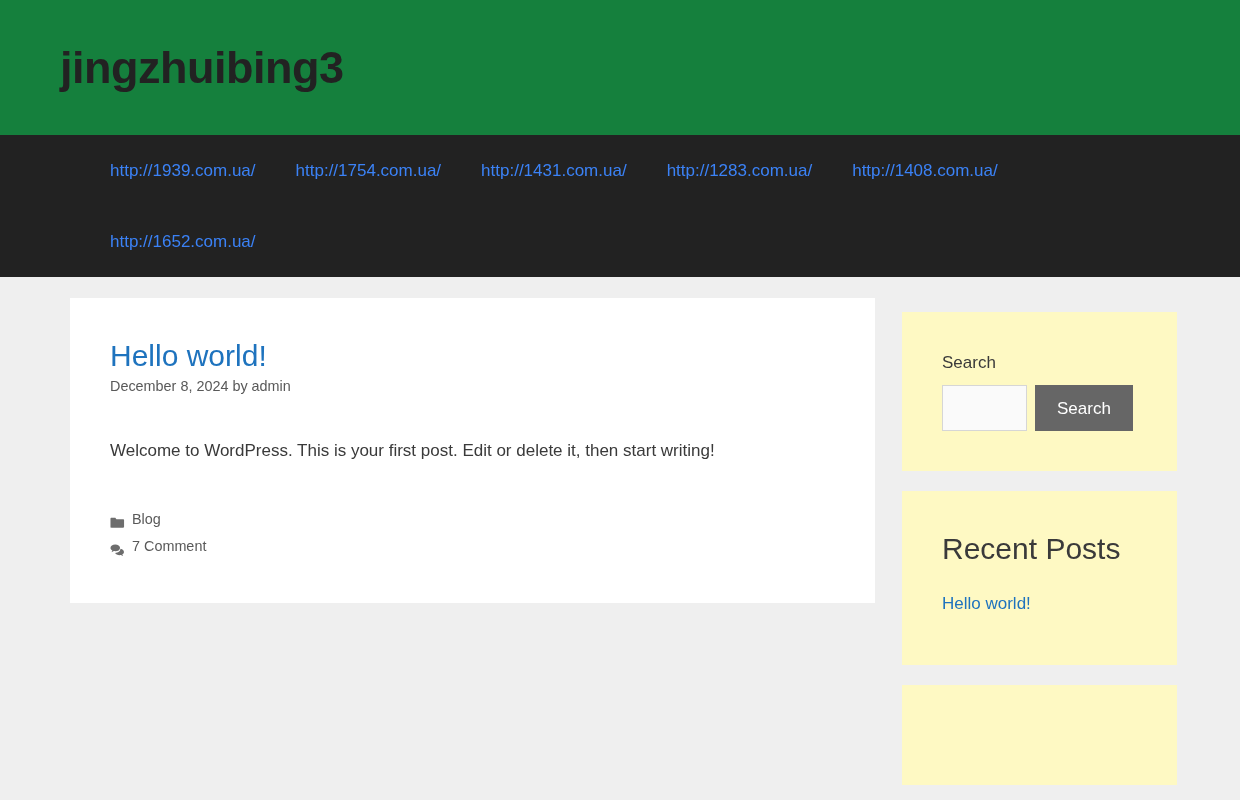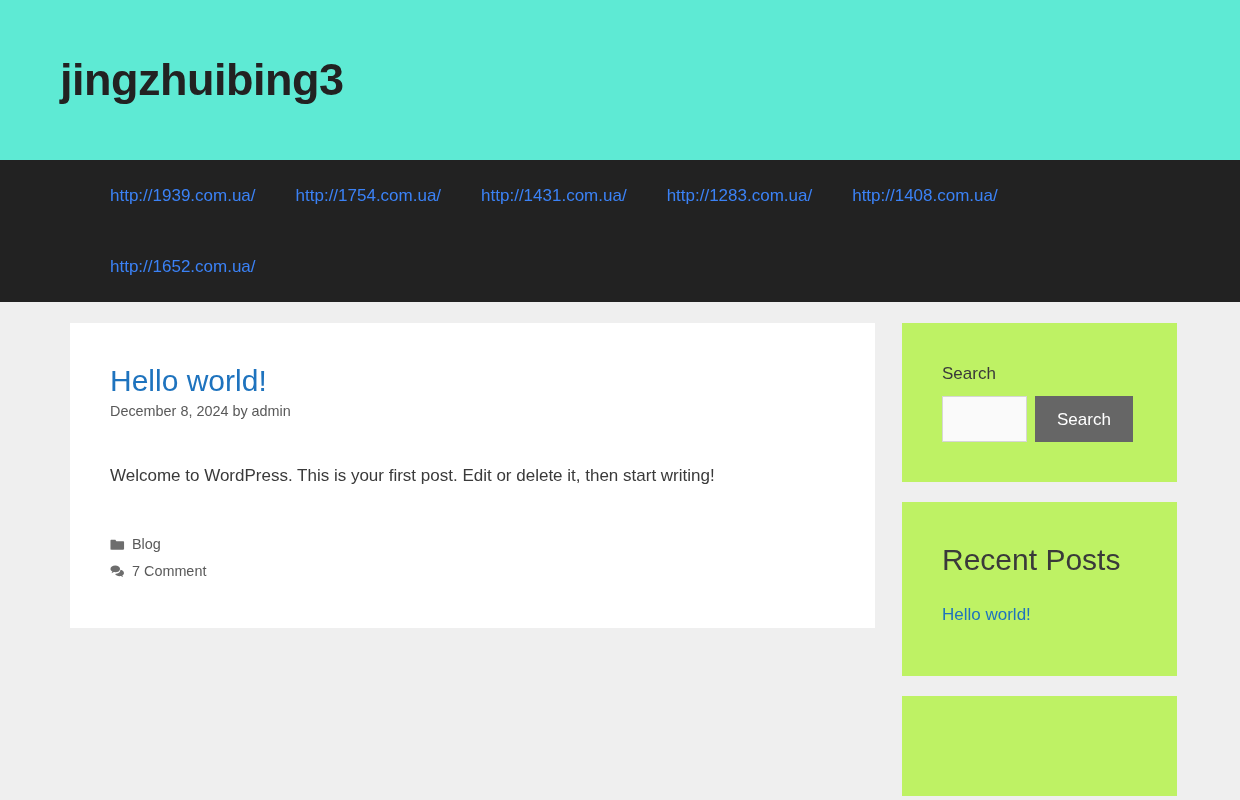--- a/index.html
+++ b/index.html
@@ -12,22 +12,22 @@
     height: 800px;
     background: #efefef;
     font-family: "Liberation Sans", sans-serif;
     font-size: 17px;
     color: #3a3a3a;
     overflow: hidden;
   }
 
   
   .site-header {
-    background: #5eead4;
-    height: 160px;
+    background: #15803d;
+    height: 135px;
     display: flex;
     align-items: center;
   }
   .header-inner {
     width: 1200px;
     margin: 0 auto;
     padding: 0 40px;
   }
   .site-title {
     margin: 0;
@@ -114,44 +114,45 @@
   .entry-content p { margin: 0; }
 
   .entry-footer {
     margin-top: 45px;
     font-size: 14.4px;
     color: #595959;
     line-height: 1.55;
   }
   .footer-line {
     display: flex;
-    align-items: center;
+    align-items: flex-end;
     gap: 7px;
     margin-bottom: 5px;
   }
   .footer-line a {
     color: #595959;
     text-decoration: none;
     cursor: pointer;
   }
   .meta-icon {
     width: 15px;
     height: 15px;
     display: inline-flex;
     align-items: center;
     justify-content: center;
     flex: 0 0 15px;
   }
   .meta-icon svg { display: block; fill: #6d6d6d; }
 
   
   .widget {
-    background: #bef264;
+    background: #fef9c3;
     padding: 40px;
     margin-bottom: 20px;
+    margin-top: 14px;
   }
   .widget-search {
     padding: 40px;
   }
   .search-label {
     display: block;
     font-size: 17px;
     color: #3a3a3a;
     margin-bottom: 11px;
     line-height: 1.3;

